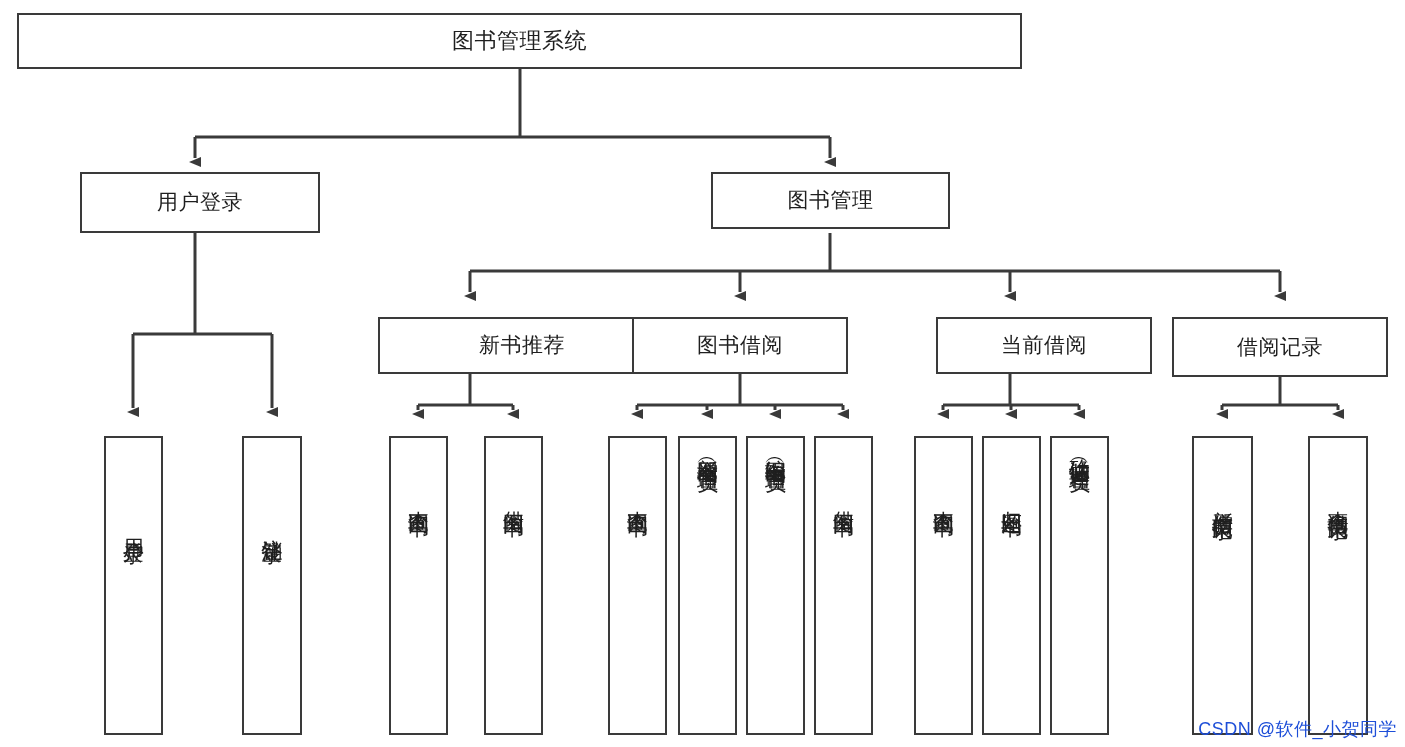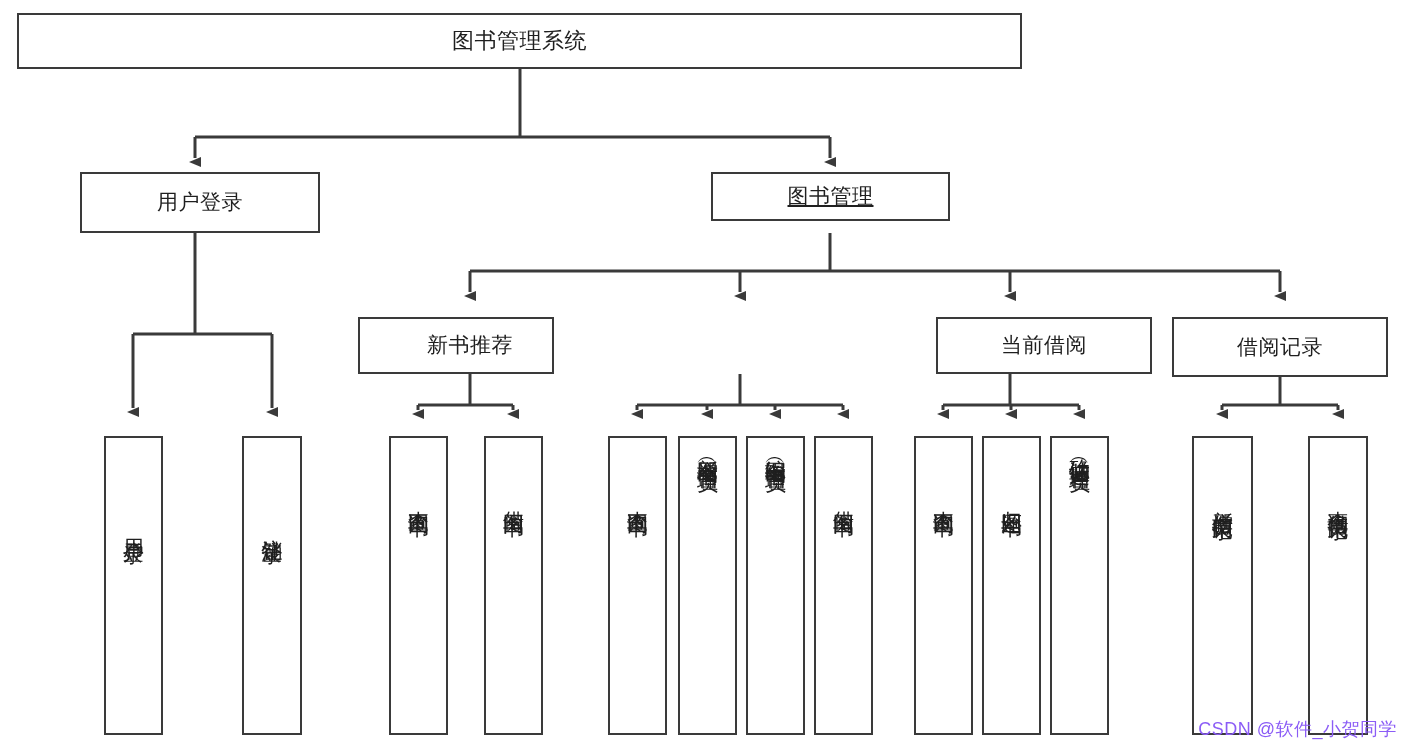--- a/index.html
+++ b/index.html
@@ -59,21 +59,21 @@
     white-space: nowrap;
   }
   .node-leaf.tall-text { padding-top: 4px; }
   .node-leaf.mid-text { padding-top: 56px; }
   .node-leaf.low-text { padding-top: 84px; }
   .watermark {
     position: absolute;
     right: 8px;
     bottom: 6px;
     font-size: 18px;
-    color: #8b5cf6;
+    color: #1d4ed8;
     white-space: nowrap;
     letter-spacing: 0.5px;
   }
 </style>
 </head>
 <body>
 
 <div id="canvas">
 
   <svg class="connectors" viewBox="0 0 1405 747">
@@ -126,26 +126,29 @@
     </g>
   </svg>
 
   <div class="node node-root" style="left:17px; top:13px; width:1005px; height:56px;">
     <span class="label">图书管理系统</span>
   </div>
 
   <div class="node node-l2" style="left:80px; top:172px; width:240px; height:61px;">
     <span class="label">用户登录</span>
   </div>
-  <div class="node node-l2" style="left:711px; top:172px; width:239px; height:49px;text-decoration:underline;">
+  <div class="node node-l2" style="left:711px; top:172px; width:239px; height:57px;">
     <span class="label">图书管理</span>
   </div>
 
-  <div class="node node-l3" style="left:358px; top:317px; width:196px; height:57px;padding-left:28px;">
+  <div class="node node-l3" style="left:378px; top:317px; width:260px; height:57px;padding-left:28px;">
     <span class="label">新书推荐</span>
+  </div>
+  <div class="node node-l3" style="left:632px; top:317px; width:216px; height:57px;">
+    <span class="label">图书借阅</span>
   </div>
   <div class="node node-l3" style="left:936px; top:317px; width:216px; height:57px;">
     <span class="label">当前借阅</span>
   </div>
   <div class="node node-l3" style="left:1172px; top:317px; width:216px; height:60px;">
     <span class="label">借阅记录</span>
   </div>
 
   <div class="node node-leaf low-text" style="left:104px; top:436px; width:59px; height:299px;">
     <span class="label">用户登录</span>

